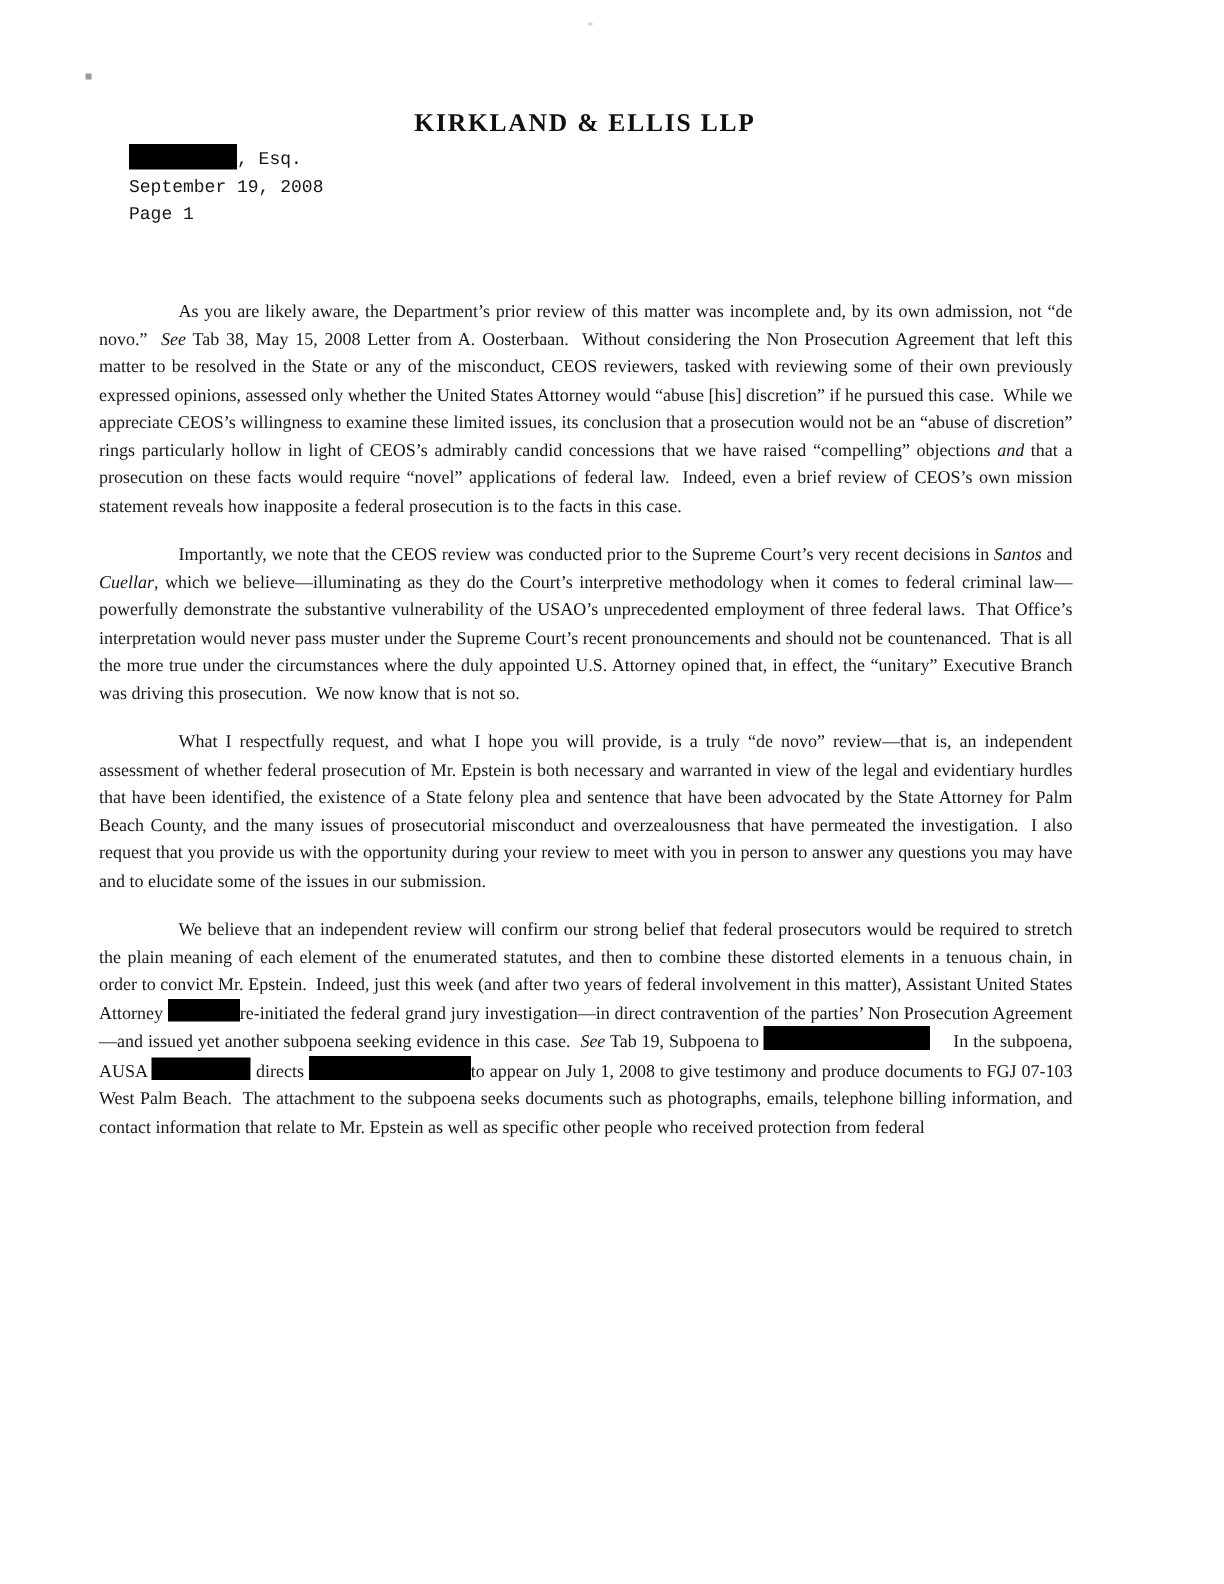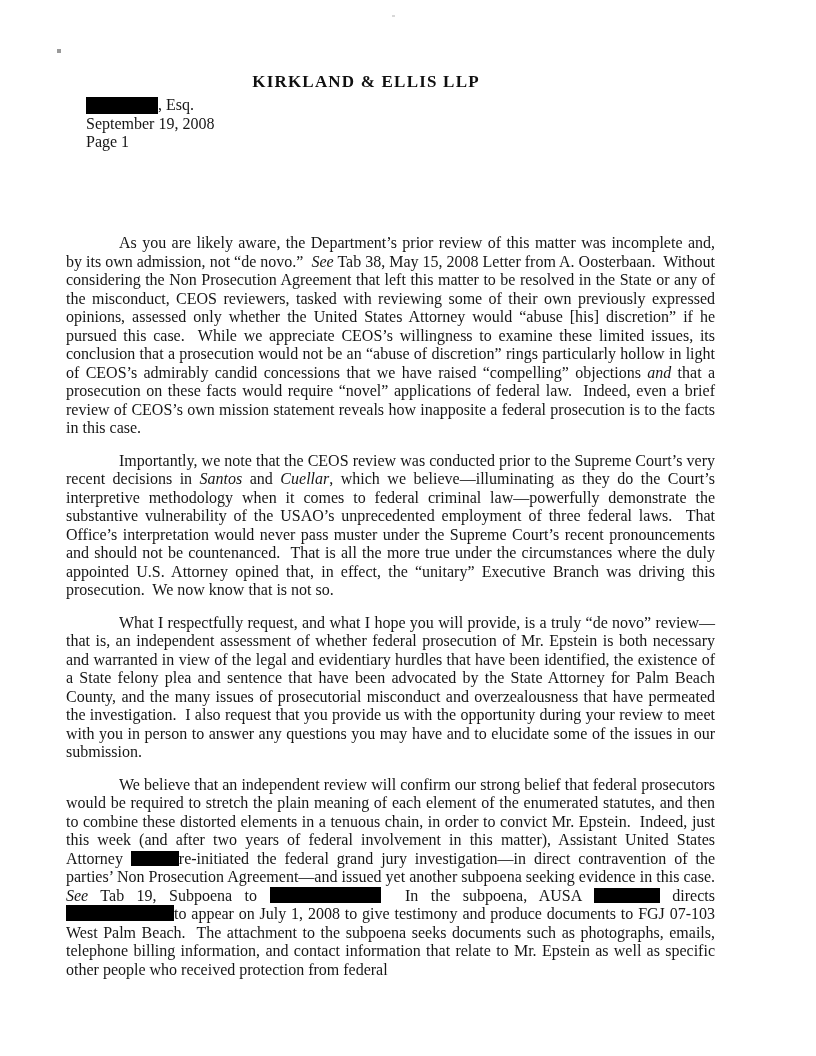--- a/index.html
+++ b/index.html
@@ -5,62 +5,63 @@
 <style>
   html, body { margin: 0; padding: 0; background: #ffffff; }
   .page {
     position: relative;
     width: 744px;
     height: 1056px;
     background: #ffffff;
     font-family: "Liberation Serif", serif;
     color: #161616;
     overflow: hidden;
+    padding-left: 48px;
   }
   .firm-header {
     position: absolute;
     top: 72px;
     left: 0;
     width: 100%;
     text-align: center;
     transform: translateX(-6px);
     font-size: 17px;
     font-weight: bold;
     letter-spacing: 1.2px;
     color: #101010;
     white-space: nowrap;
   }
   .address-block {
     position: absolute;
     left: 86px;
     top: 96px;
-    font-size: 16px;
+    font-size: 12px;
     line-height: 18.5px;
+    font-family: Liberation Mono, monospace;
   }
   .address-line { white-space: nowrap; }
   .redaction {
     display: inline-block;
     background: #000000;
     height: 15px;
     vertical-align: -2px;
   }
   .redaction.name-esq {
     width: 72px;
     height: 17px;
     vertical-align: -4px;
   }
   .body-text {
     position: absolute;
     left: 66px;
     top: 198px;
     width: 649px;
-    font-size: 16px;
+    font-size: 12px;
     line-height: 18.5px;
     text-align: justify;
-    margin-top: 36px;
   }
   .para {
     margin: 0 0 14px 0;
     text-indent: 53px;
     white-space: pre-wrap;
   }
   .para i { font-style: italic; }
   .speck { position: absolute; }
 </style>
 </head>

